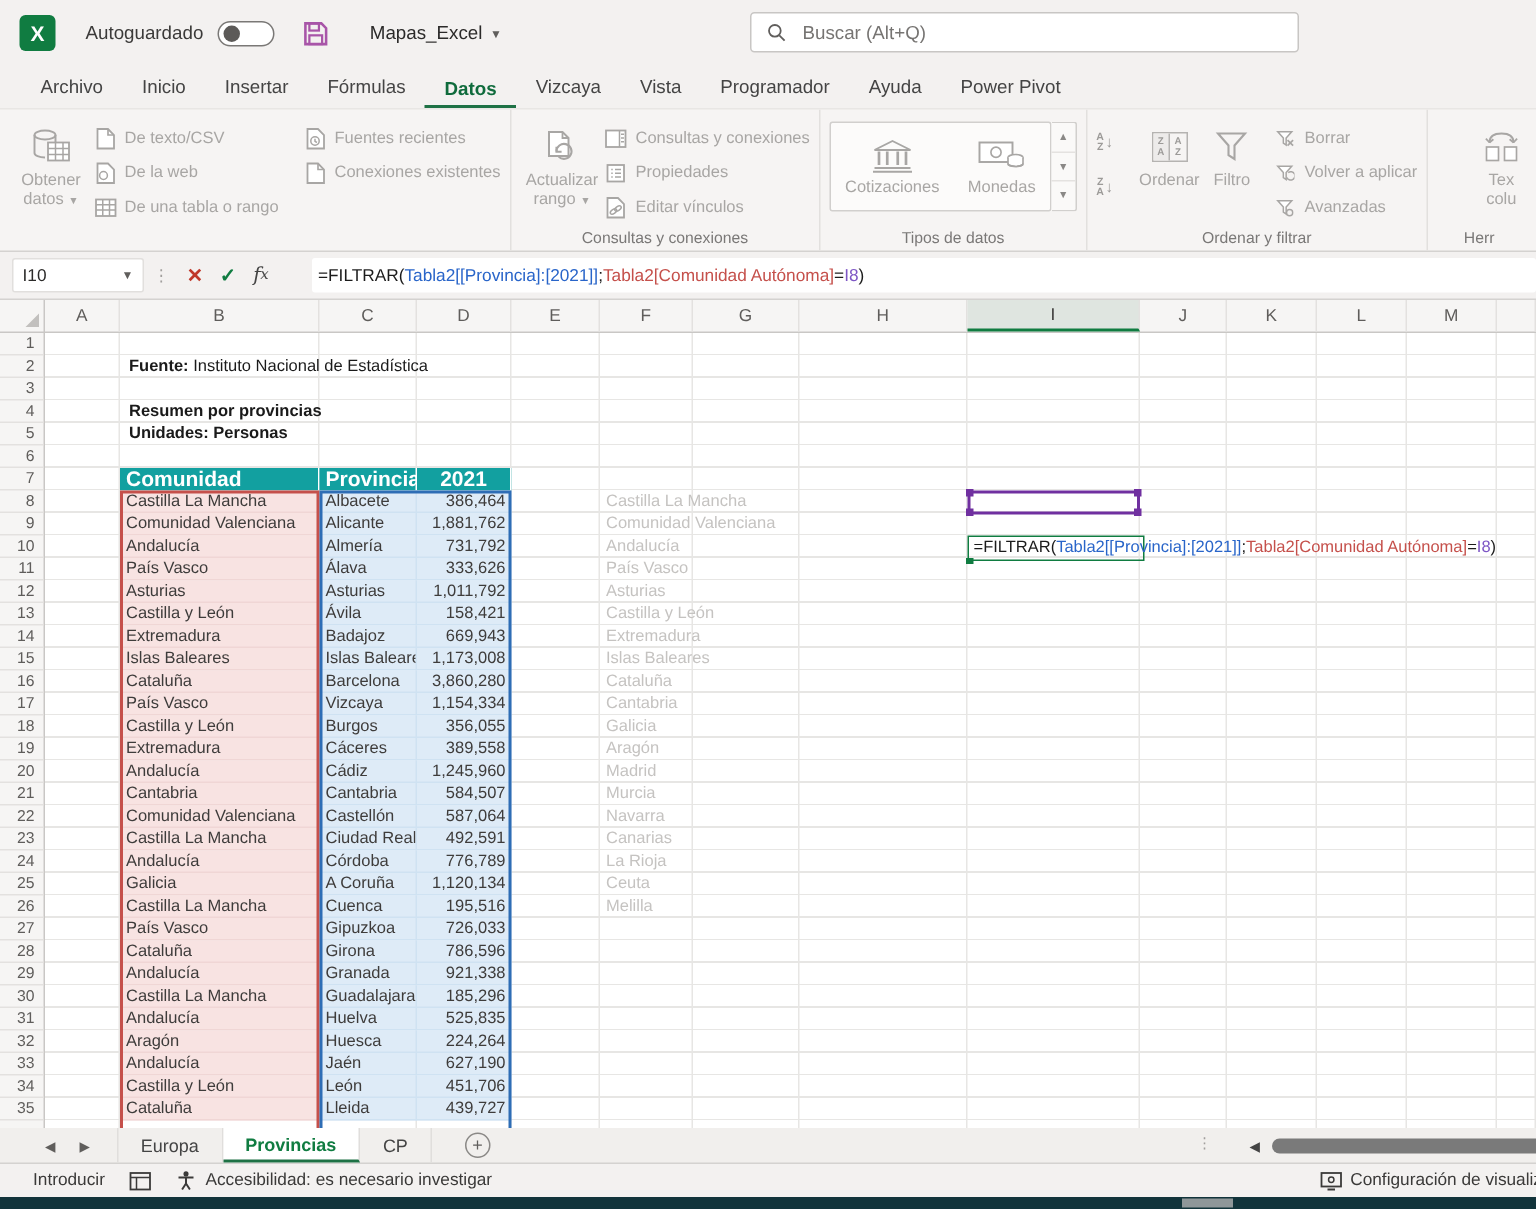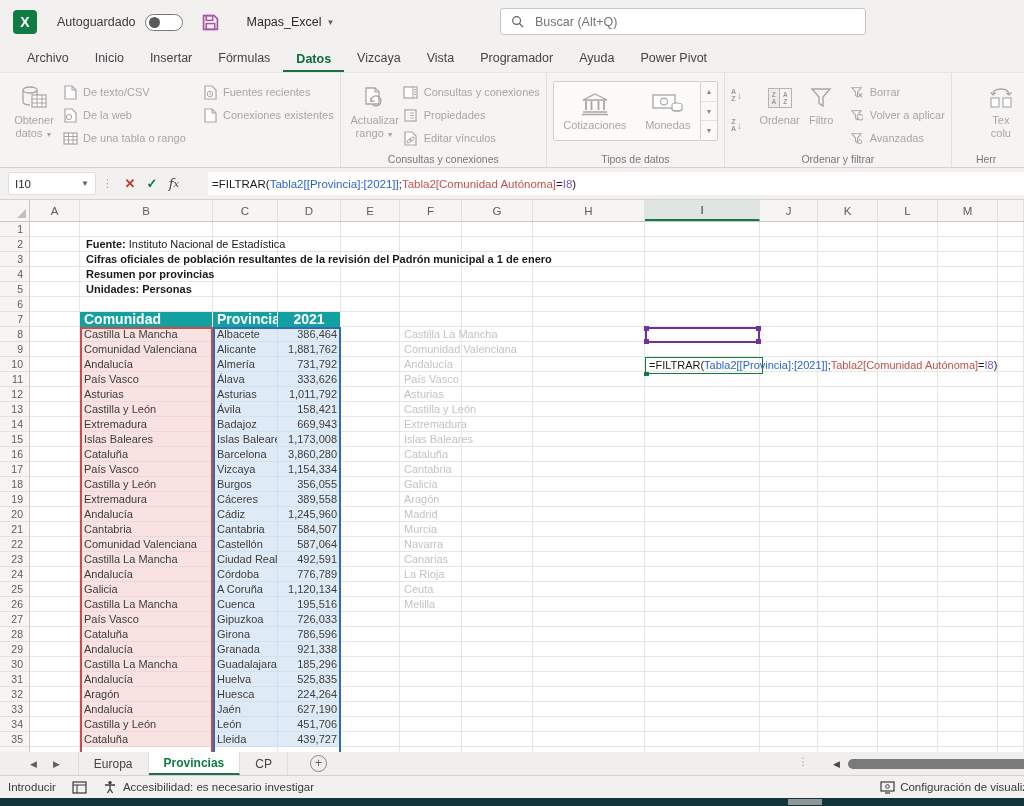--- a/index.html
+++ b/index.html
@@ -85,21 +85,21 @@
   .navarrs { display:flex; align-items:center; gap:16px; padding:0 18px 0 30px; color:#605e5c; font-size:9px; }
   .stab { display:flex; align-items:center; padding:0 15px; font-size:12px; color:#444; border-right:1px solid #E0DEDC; }
   .stab.active { background:#fff; color:#107C41; font-weight:bold; border-bottom:2.5px solid #1E7145; }
   .addsheet { width:17px; height:17px; border:1px solid #8a8886; border-radius:50%; color:#605e5c; font-size:12px; line-height:15px; text-align:center; align-self:center; margin-left:22px; }
   .hscroll-dots { position:absolute; right:216px; top:4px; color:#a19f9d; font-size:10px; }
   .hscroll-arr { position:absolute; right:184px; top:7px; color:#444; font-size:9px; }
   .hscroll-thumb { position:absolute; right:-6px; top:7px; width:182px; height:10px; background:#7A7A7A; border-radius:5px; }
 
   
   .statusbar { height:22px; background:#F3F1F0; display:flex; align-items:center; font-size:11.5px; color:#3b3a39; position:relative; }
-  .statusbar .mode { margin-left:8px; }
+  .statusbar .mode { margin-left:22px; }
   .sico { margin-left:16px; display:flex; align-items:center; }
   .acc-text { margin-left:6px; }
   .disp-right { position:absolute; right:-4px; display:flex; align-items:center; gap:5px; white-space:nowrap; }
 
   .bottomstrip { height:8px; background:#12343B; position:relative; }
   .bottomstrip .peek { position:absolute; left:788px; top:1px; width:34px; height:6px; background:#8F9799; }
 
   svg { display:block; }
 </style>
 </head>
@@ -448,21 +448,20 @@
       <div class="vline" style="left: 614px;"></div>
       <div class="vline" style="left: 502px;"></div>
       <div class="vline" style="left: 431px;"></div>
       <div class="vline" style="left: 369px;"></div>
       <div class="vline" style="left: 310px;"></div>
       <div class="vline" style="left: 247px;"></div>
       <div class="vline" style="left: 182px;"></div>
       <div class="vline" style="left: 49px;"></div>
 
     <div class="note" style="top:15px"><b>Fuente:</b><span style="font-weight:normal"> Instituto Nacional de Estadística</span></div>
-    <div class="note" style="top:30px">Cifras oficiales de población resultantes de la revisión del Padrón municipal a 1 de enero</div>
     <div class="note" style="top:45px">Resumen por provincias</div>
     <div class="note" style="top:60px">Unidades: Personas</div>
 
     <div class="tblhead" style="left:50px; top:90px">
       <div class="th" style="width:133px">Comunidad Autónoma</div>
       <div class="th" style="width:65px">Provincia</div>
       <div class="th" style="width:63px; text-align:center; padding-left:0">2021</div>
     </div>
     <div id="tblrows">
         <div class="tr" style="left: 50px; top: 105px;">

